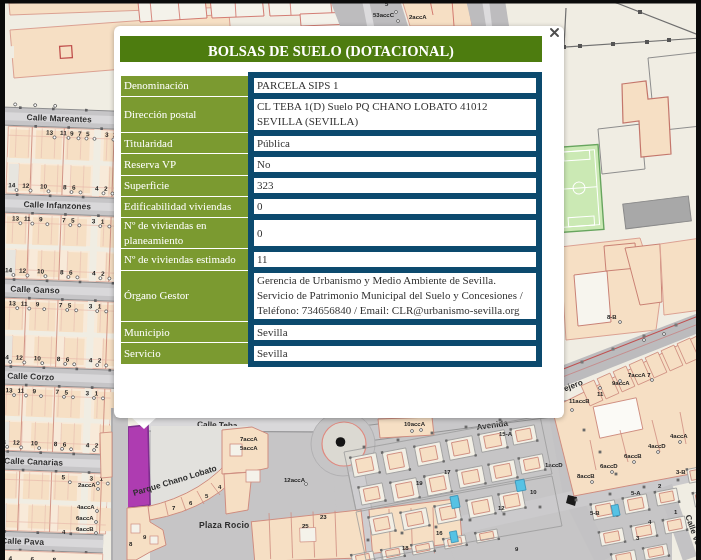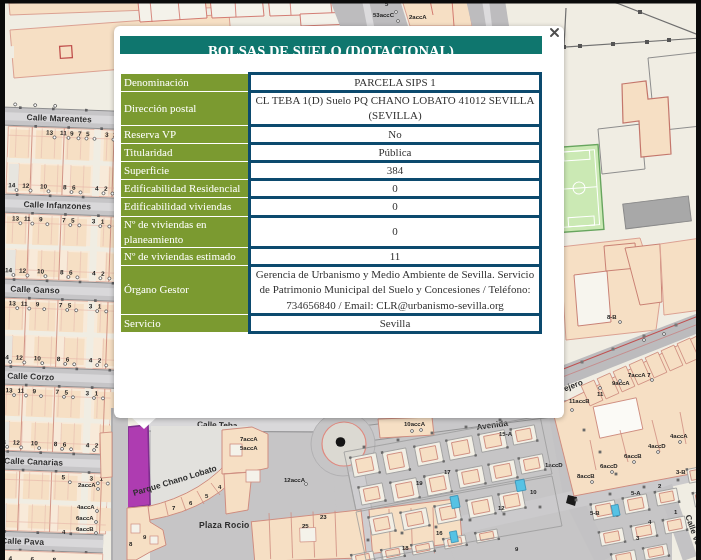--- a/index.html
+++ b/index.html
@@ -2,28 +2,28 @@
 <html><head><meta charset="utf-8">
 <style>
 html,body{margin:0;padding:0;}
 #wrap{position:relative;width:701px;height:560px;overflow:hidden;background:#f0ede3;
   font-family:"Liberation Sans",sans-serif;}
 #map{position:absolute;left:0;top:0;}
 #popup{position:absolute;left:114px;top:26px;width:450px;height:392px;background:#fff;
   border-radius:6px;box-shadow:0 1px 5px rgba(0,0,0,0.3);}
 #tail{position:absolute;left:131px;top:417px;width:0;height:0;
   border-left:13px solid transparent;border-right:13px solid transparent;border-top:12px solid #fff;}
-#hdr{position:absolute;left:6px;top:10px;width:422px;height:18px;background:#0f766e;
+#hdr{position:absolute;left:6px;top:10px;width:422px;height:26px;background:#4d7c0f;
   color:#fff;font-family:"Liberation Serif",serif;font-weight:bold;font-size:14.5px;
   text-align:center;line-height:31px;}
 #tbl{position:absolute;left:6px;top:46px;width:422px;border-collapse:collapse;
   font-family:"Liberation Serif",serif;font-size:11px;table-layout:fixed;}
 #tbl td{line-height:15.2px;}
 #tbl td.l{width:124px;background:#7b9a30;color:#fff;border:1px solid #fff;border-right:1px solid #7b9a30;padding:0 0 0 3px;}
-#tbl td.v{background:#fff;color:#333;border:3px solid #0c4a6e;text-align:center;padding:0 3px;}
+#tbl td.v{background:#fff;color:#333;border:6px solid #0c4a6e;text-align:left;padding:0 3px;}
 #closex{position:absolute;right:3px;top:0px;width:13px;height:13px;}
 </style></head>
 <body>
 <div id="wrap">
 <svg id="map" width="701" height="560" viewBox="0 0 701 560">
       <rect x="0" y="0" width="701" height="560" fill="#f0ede3"></rect>
       <g transform="rotate(2.1 0 300)">
         <rect x="2" y="126" width="216" height="67" fill="#f8ead9" stroke="#dca192" stroke-width="0.8"></rect>
         <rect x="2" y="157.0" width="216" height="5" fill="#f0ede3"></rect>
         <rect x="88" y="126" width="7" height="67" fill="#f0ede3"></rect>
@@ -932,50 +932,50 @@
         <tbody>
           <tr>
             <td class="l">Denominación</td>
             <td class="v">PARCELA SIPS 1</td>
           </tr>
           <tr>
             <td class="l">Dirección postal</td>
             <td class="v">CL TEBA 1(D) Suelo PQ CHANO LOBATO 41012 SEVILLA (SEVILLA)</td>
           </tr>
           <tr>
+            <td class="l">Titularidad</td>
+            <td class="v">Pública</td>
+          </tr>
+          <tr>
             <td class="l">Reserva VP</td>
             <td class="v">No</td>
           </tr>
           <tr>
-            <td class="l">Titularidad</td>
-            <td class="v">Pública</td>
-          </tr>
-          <tr>
             <td class="l">Superficie</td>
-            <td class="v">384</td>
-          </tr>
-          <tr>
-            <td class="l">Edificabilidad Residencial</td>
-            <td class="v">0</td>
+            <td class="v">323</td>
           </tr>
           <tr>
             <td class="l">Edificabilidad viviendas</td>
             <td class="v">0</td>
           </tr>
           <tr>
             <td class="l">Nº de viviendas en planeamiento</td>
             <td class="v">0</td>
           </tr>
           <tr>
             <td class="l">Nº de viviendas estimado</td>
             <td class="v">11</td>
           </tr>
           <tr>
             <td class="l">Órgano Gestor</td>
             <td class="v">Gerencia de Urbanismo y Medio Ambiente de Sevilla. Servicio de Patrimonio Municipal del Suelo y Concesiones / Teléfono: 734656840 / Email: CLR@urbanismo-sevilla.org</td>
+          </tr>
+          <tr>
+            <td class="l">Municipio</td>
+            <td class="v">Sevilla</td>
           </tr>
           <tr>
             <td class="l">Servicio</td>
             <td class="v">Sevilla</td>
           </tr>
         </tbody>
       </table>
 <svg id="closex" viewBox="0 0 13 13">
         <path d="M3,3 L10,10 M10,3 L3,10" stroke="#4d4d4d" stroke-width="1.9" stroke-linecap="round"></path>
       </svg>

